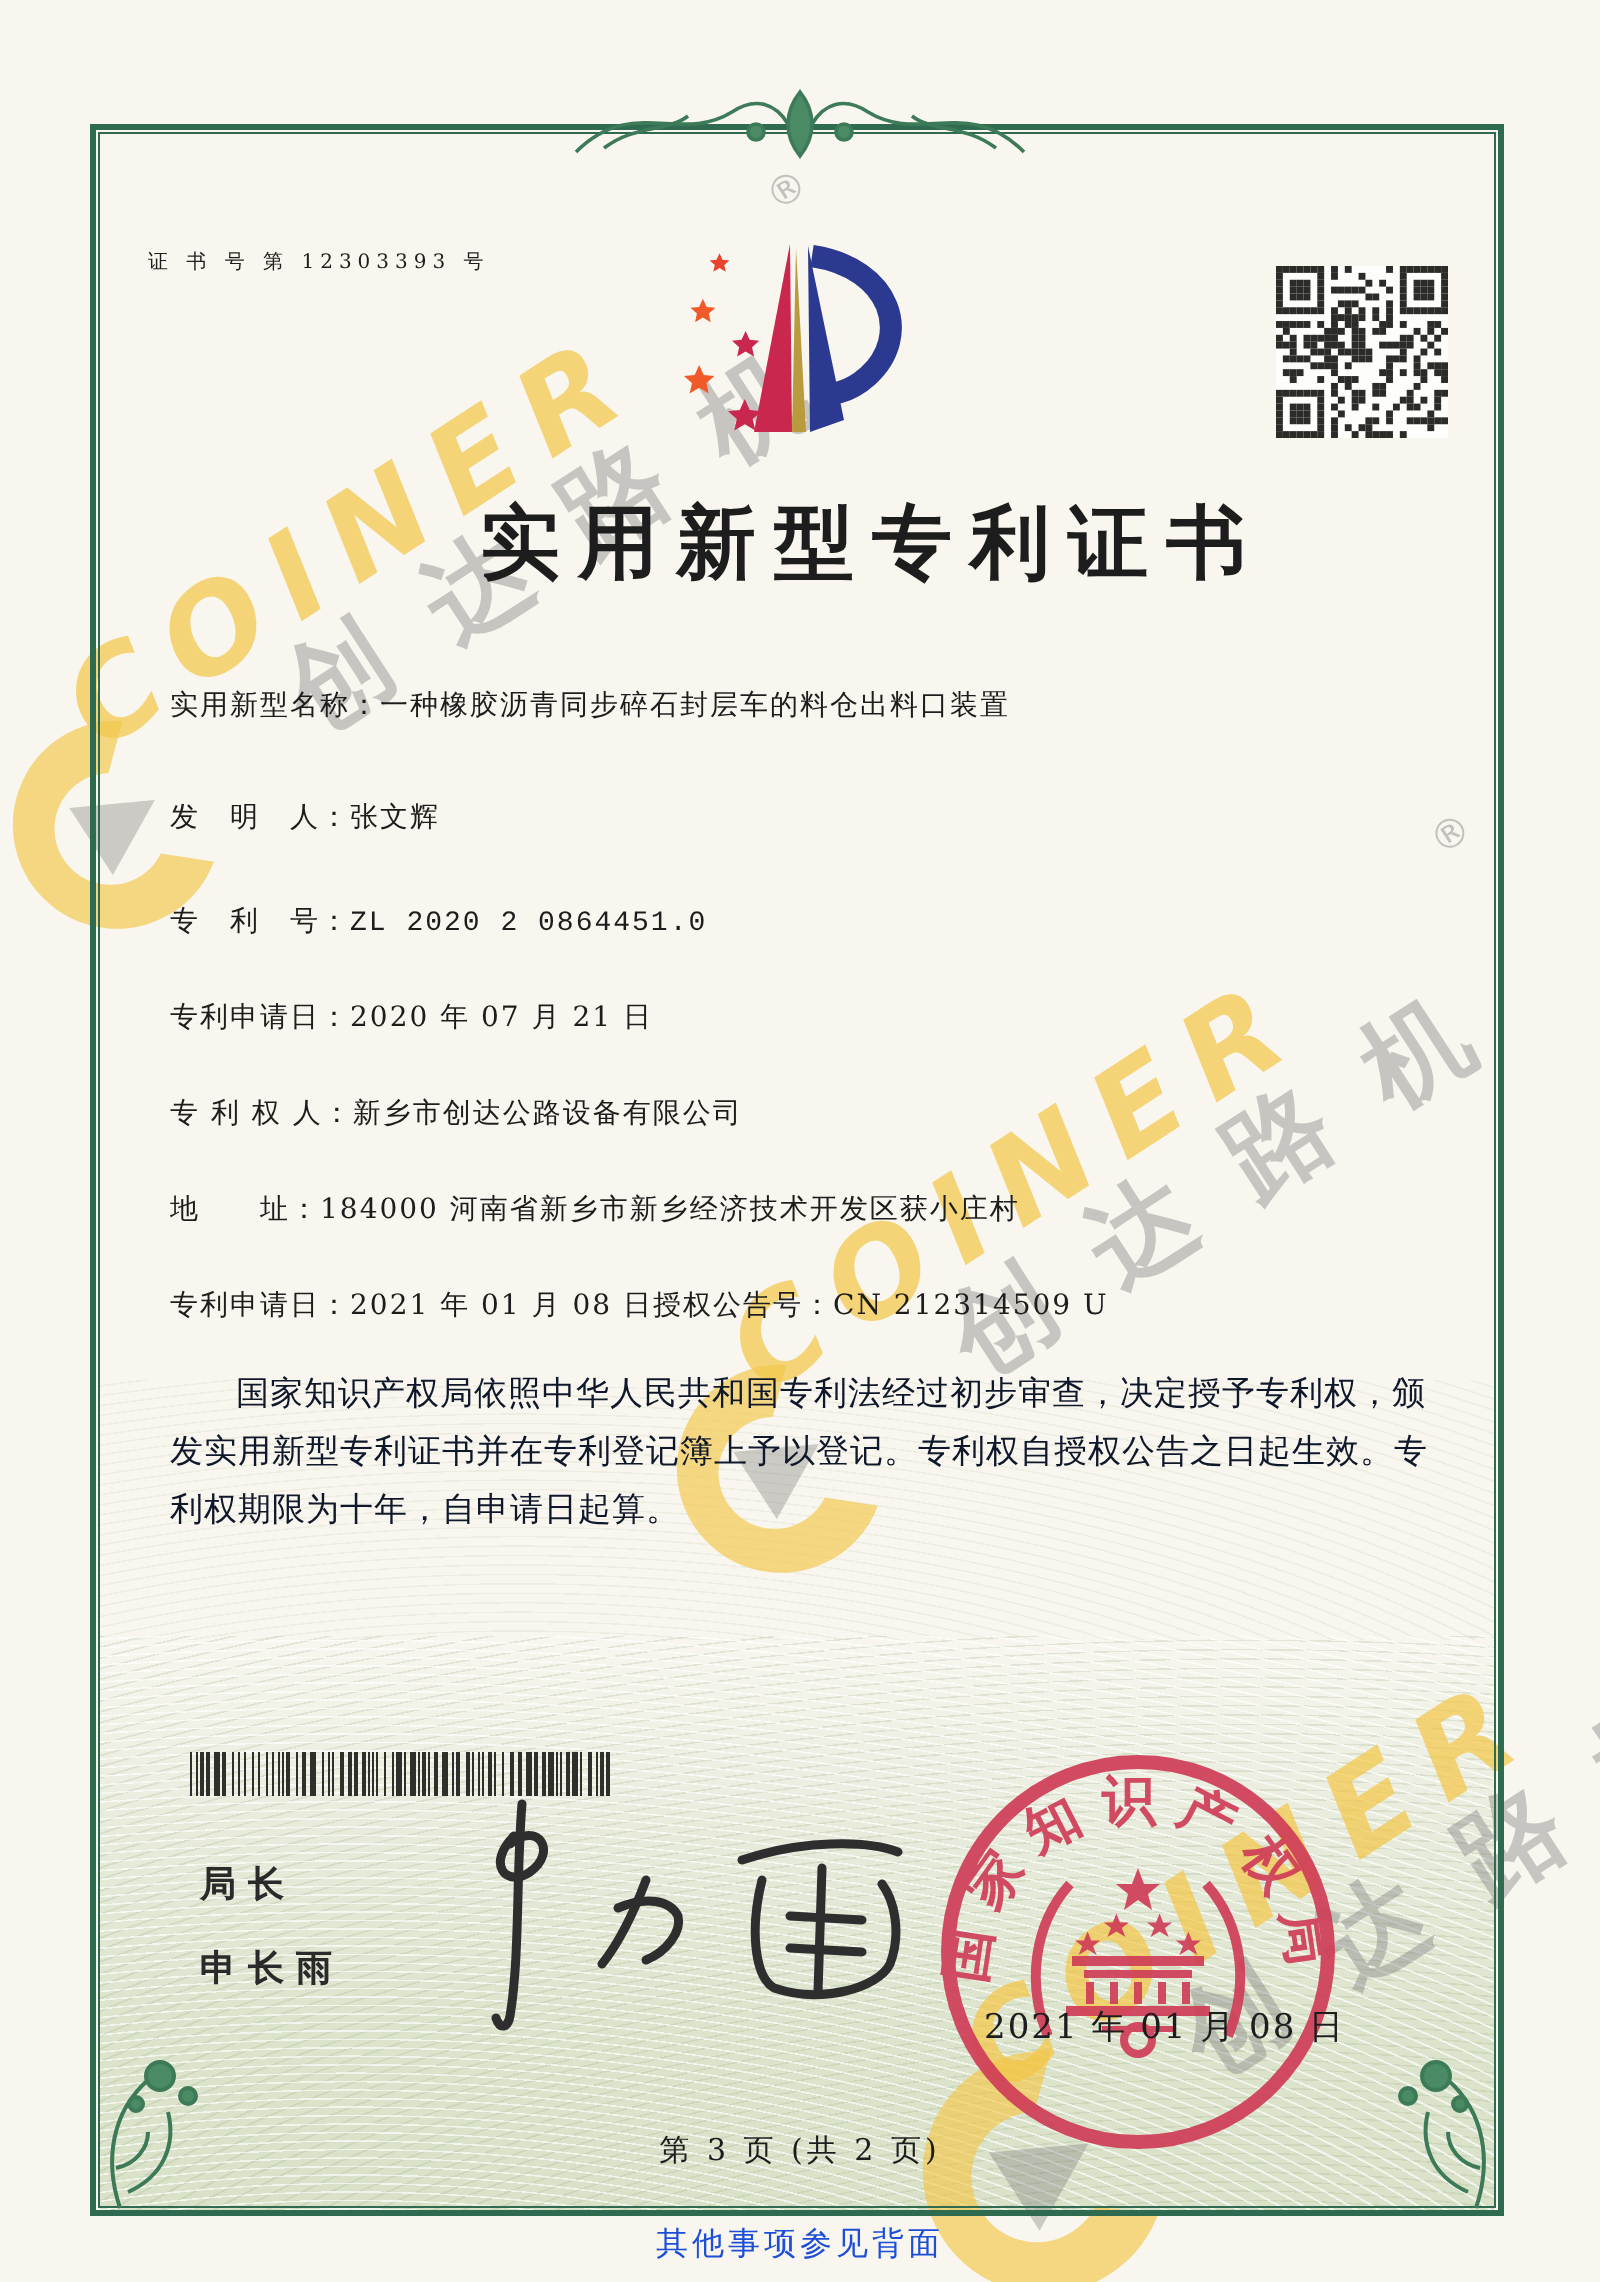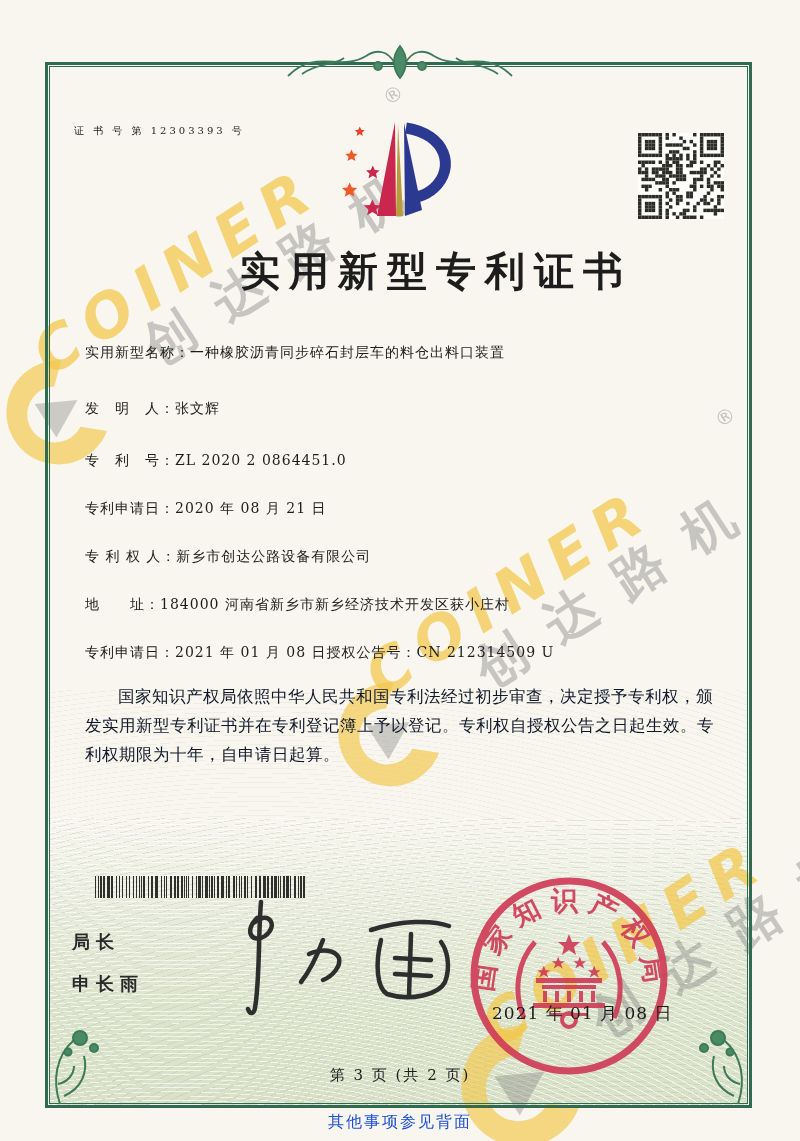--- a/index.html
+++ b/index.html
@@ -35,21 +35,21 @@
          font-weight:bold;letter-spacing:9px;z-index:2;margin-left:36px;}
   
   .field{position:absolute;left:85px;font-size:14px;letter-spacing:1px;z-index:2;white-space:nowrap;}
   .pair2{}
   
   .body-text{position:absolute;left:85px;top:682px;width:634px;z-index:2;}
   .body-text p{margin:0;font-size:16.5px;line-height:29px;text-indent:2em;
                letter-spacing:.5px;color:#0f172a;}
   
   .barcode{position:absolute;left:95px;top:876px;z-index:2;}
-  .signer{position:absolute;left:72px;top:930px;z-index:3;
+  .signer{position:absolute;left:100px;top:930px;z-index:3;
           font-family:Liberation Sans, sans-serif;font-size:18px;
           font-weight:600;letter-spacing:6px;color:#2a2a2a;}
   .signer div{margin-bottom:18px;}
   .signature{position:absolute;left:205px;top:898px;z-index:4;}
   .seal{position:absolute;left:466px;top:870px;z-index:4;opacity:.92;}
   .seal-date{position:absolute;left:492px;top:1002px;z-index:5;font-size:17px;letter-spacing:1px;}
   .page-note{position:absolute;left:0;top:1066px;width:100%;text-align:center;font-size:15px;
              letter-spacing:2px;z-index:3;}
   .back-note{position:absolute;left:0;top:1112px;width:100%;text-align:center;font-size:16px;
              letter-spacing:2px;z-index:2;color:#1d4ed8;}
@@ -442,25 +442,25 @@
     </svg>
 
   <div class="title">实用新型专利证书</div>
 
   <div class="field" style="top:344px;">
     <span>实用新型名称：</span><span>一种橡胶沥青同步碎石封层车的料仓出料口装置</span>
   </div>
   <div class="field" style="top:400px;">
     <span>发　明　人：</span><span>张文辉</span>
   </div>
-  <div class="field" style="top:452px;">
+  <div class="field" style="top:452px;font-family:Liberation Mono, monospace;">
     <span>专　利　号：</span><span>ZL 2020 2 0864451.0</span>
   </div>
   <div class="field" style="top:500px;">
-    <span>专利申请日：</span><span>2020 年 08 月 21 日</span>
+    <span>专利申请日：</span><span>2020 年 07 月 21 日</span>
   </div>
   <div class="field" style="top:548px;">
     <span>专 利 权 人：</span><span>新乡市创达公路设备有限公司</span>
   </div>
   <div class="field" style="top:596px;">
     <span>地　　址：</span><span>184000 河南省新乡市新乡经济技术开发区获小庄村</span>
   </div>
   <div class="field" style="top:644px;">
     <span>专利申请日：</span><span>2021 年 01 月 08 日</span><span class="pair2">授权公告号：</span><span>CN 212314509 U</span>
   </div>

